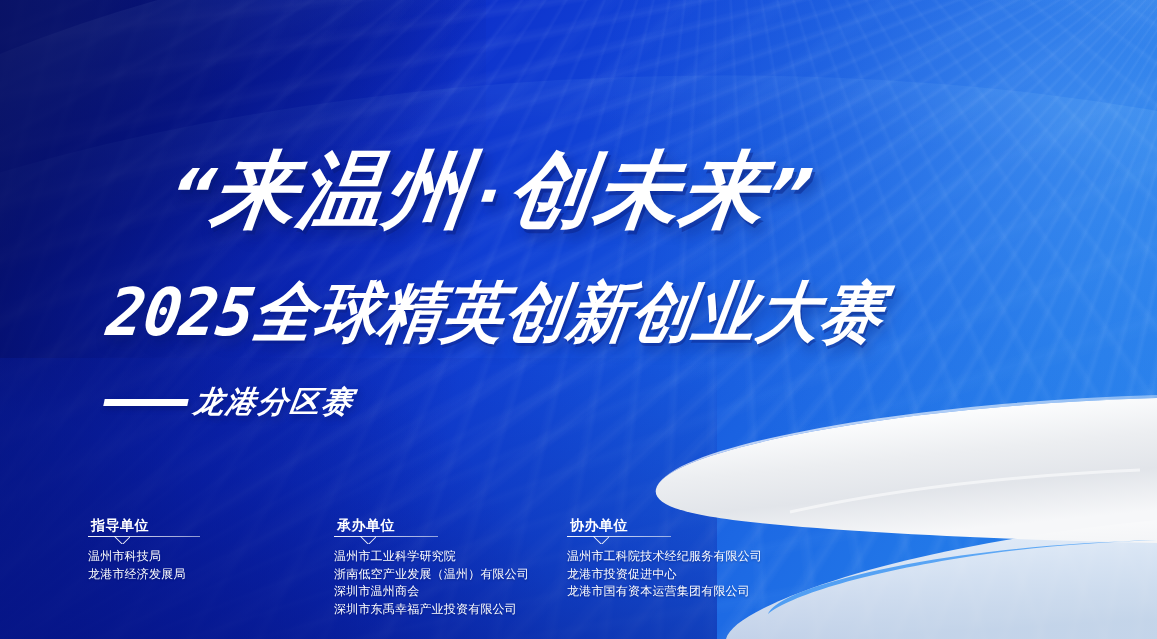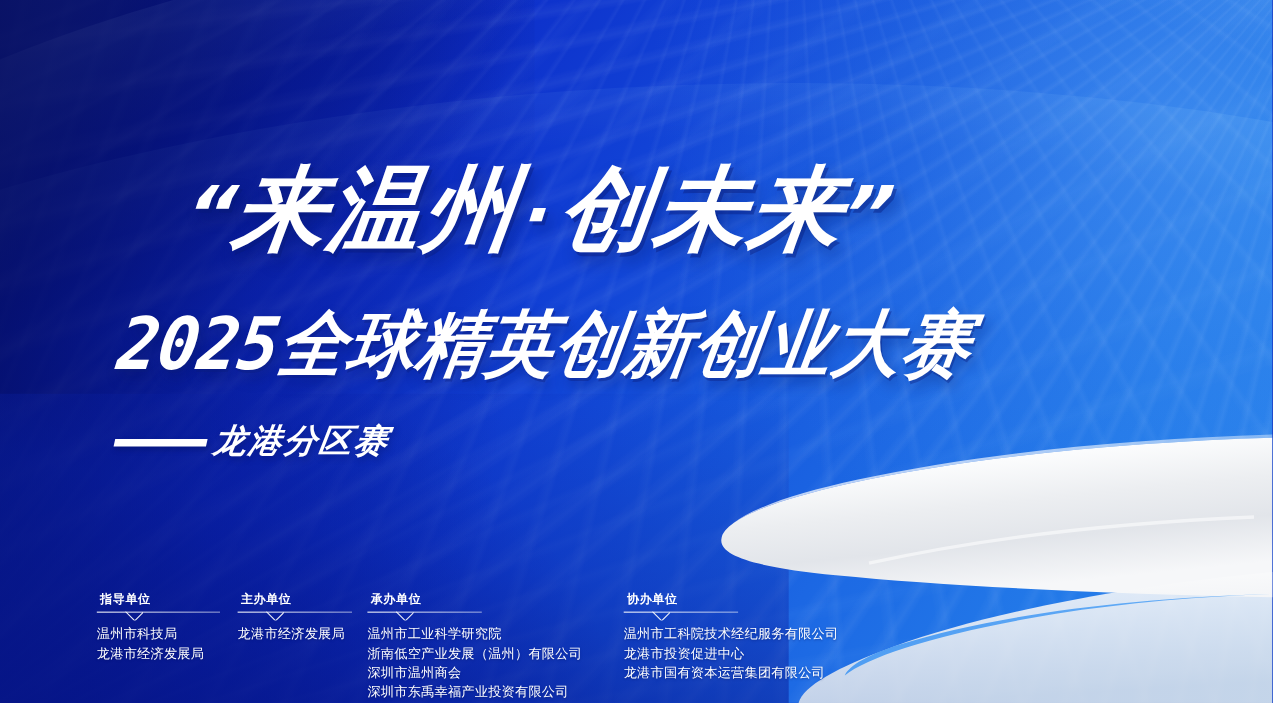--- a/index.html
+++ b/index.html
@@ -259,28 +259,27 @@
     height:121px;
     z-index:9;
   }
   .col { position:absolute; top:0; }
   .col-1 { left:88px; }
   .col-2 { left:216px; }
   .col-3 { left:334px; }
   .col-4 { left:567px; }
 
   .col-head {
-    font-size:11px;
+    font-size:14px;
     font-weight:bold;
     color:#ffffff;
     letter-spacing:.5px;
     line-height:15px;
     padding-left:3px;
     white-space:nowrap;
-    margin-top:20px;
   }
   .rule {
     position:relative;
     height:9px;
     margin-top:3px;
   }
   .rule .bar {
     position:absolute;
     left:0; top:0;
     height:1px;
@@ -415,30 +414,20 @@
       <div class="rule">
         <span class="bar"></span>
         <span class="notch"></span>
       </div>
       <div class="col-items">
         <div class="col-item">温州市科技局</div>
         <div class="col-item">龙港市经济发展局</div>
       </div>
     </div>
 
-    <div class="col col-2">
-      <div class="col-head">主办单位</div>
-      <div class="rule">
-        <span class="bar"></span>
-        <span class="notch"></span>
-      </div>
-      <div class="col-items">
-        <div class="col-item">龙港市经济发展局</div>
-      </div>
-    </div>
 
     <div class="col col-3">
       <div class="col-head">承办单位</div>
       <div class="rule">
         <span class="bar"></span>
         <span class="notch"></span>
       </div>
       <div class="col-items">
         <div class="col-item">温州市工业科学研究院</div>
         <div class="col-item">浙南低空产业发展（温州）有限公司</div>

